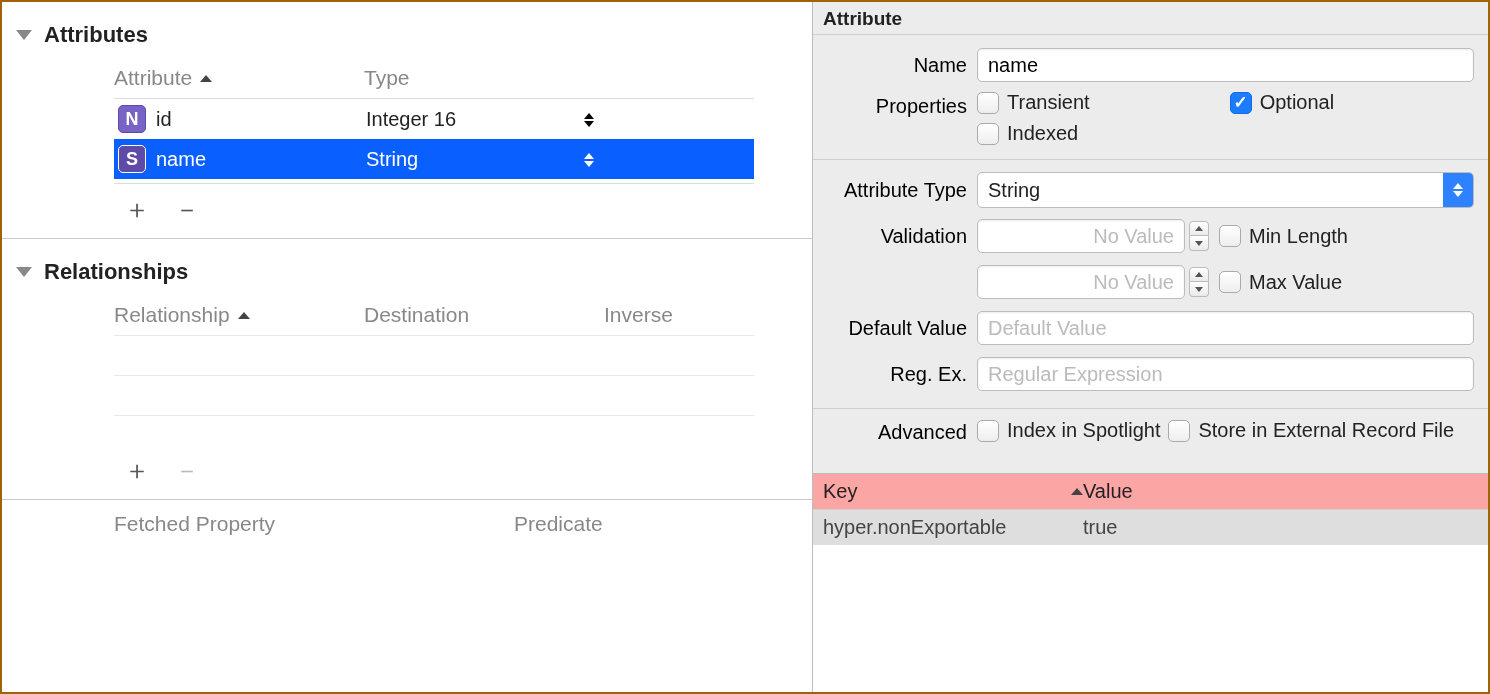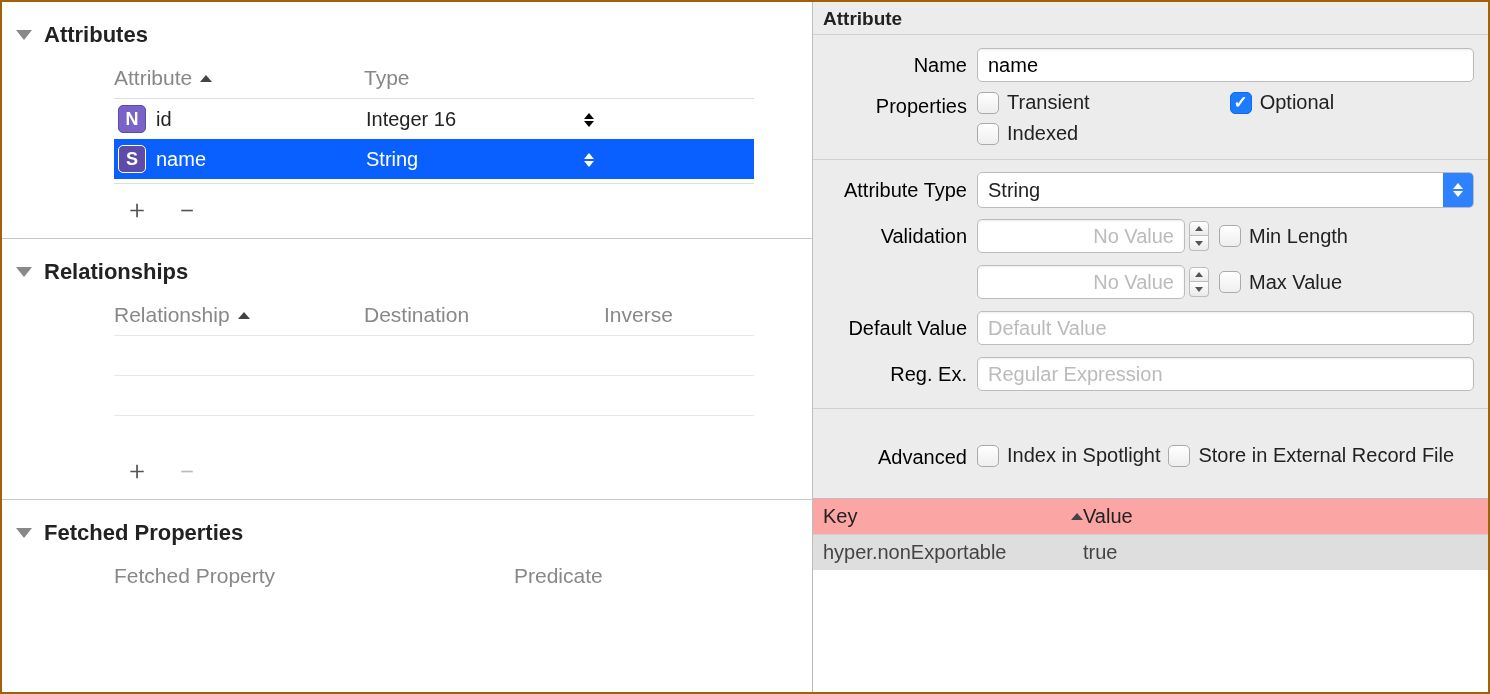--- a/index.html
+++ b/index.html
@@ -391,24 +391,20 @@
         <div class="blankline"></div>
         <div class="blankline"></div>
       </div>
       <div class="row-tools">
         <span class="tool-btn">＋</span>
         <span class="tool-btn disabled">－</span>
       </div>
     </div>
 
     <div class="section" style="border-bottom:none;">
-      <div class="section-head">
-        <span class="disclosure"></span>
-        <span>Fetched Properties</span>
-      </div>
       <div class="cols">
         <div class="col1" style="width:400px">
           <span>Fetched Property</span>
         </div>
         <div class="col2">Predicate</div>
       </div>
     </div>
   </div>
 
   <div class="right">
@@ -513,21 +509,21 @@
       <div class="form-row">
         <div class="form-label">Reg. Ex.</div>
         <div class="form-ctl">
           <input type="text" class="mac" placeholder="Regular Expression" style="">
         </div>
       </div>
     </div>
 
     <div class="insp-body" style="border-bottom:1px solid #bcbcbc;">
 
-      <div class="form-row" style="align-items:flex-start;margin-top:25px;">
+      <div class="form-row" style="align-items:flex-start;">
         <div class="form-label" style="padding-top:2px">Advanced</div>
         <div class="form-ctl" style="flex-direction:row; align-items:flex-start; gap:8px;">
           <span class="mac-check">
             <span class="box"></span>
               <span>Index in Spotlight</span>
           </span>
           <span class="mac-check">
             <span class="box"></span>
               <span>Store in External Record File</span>
           </span>

